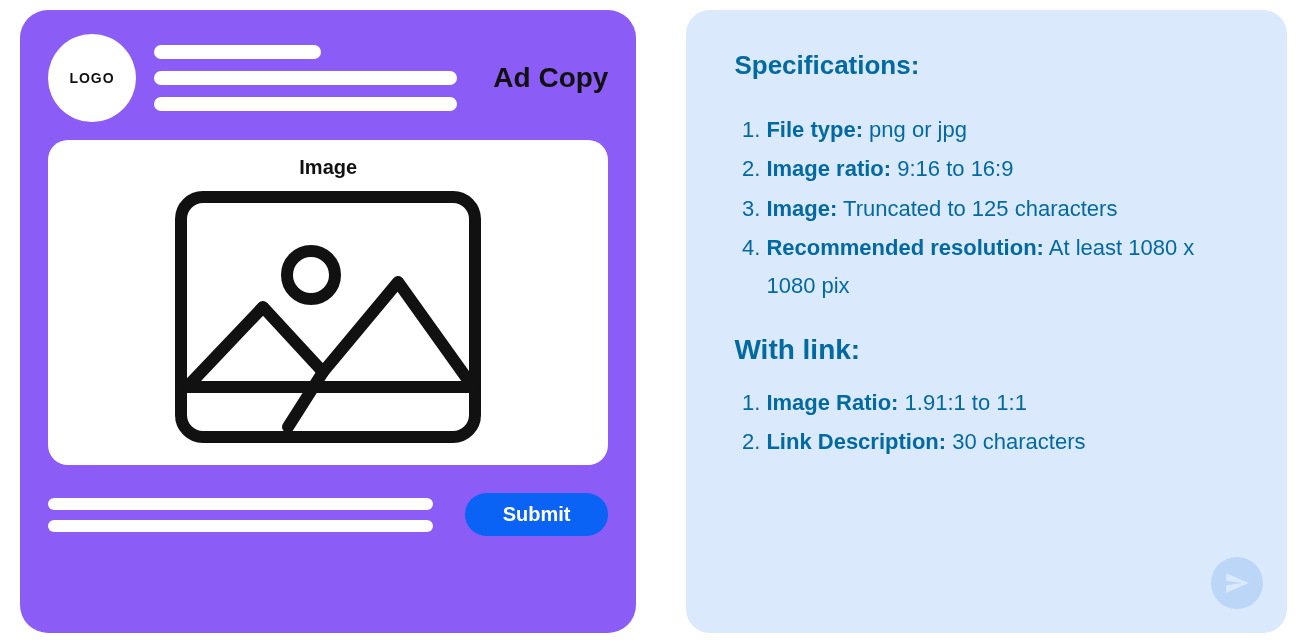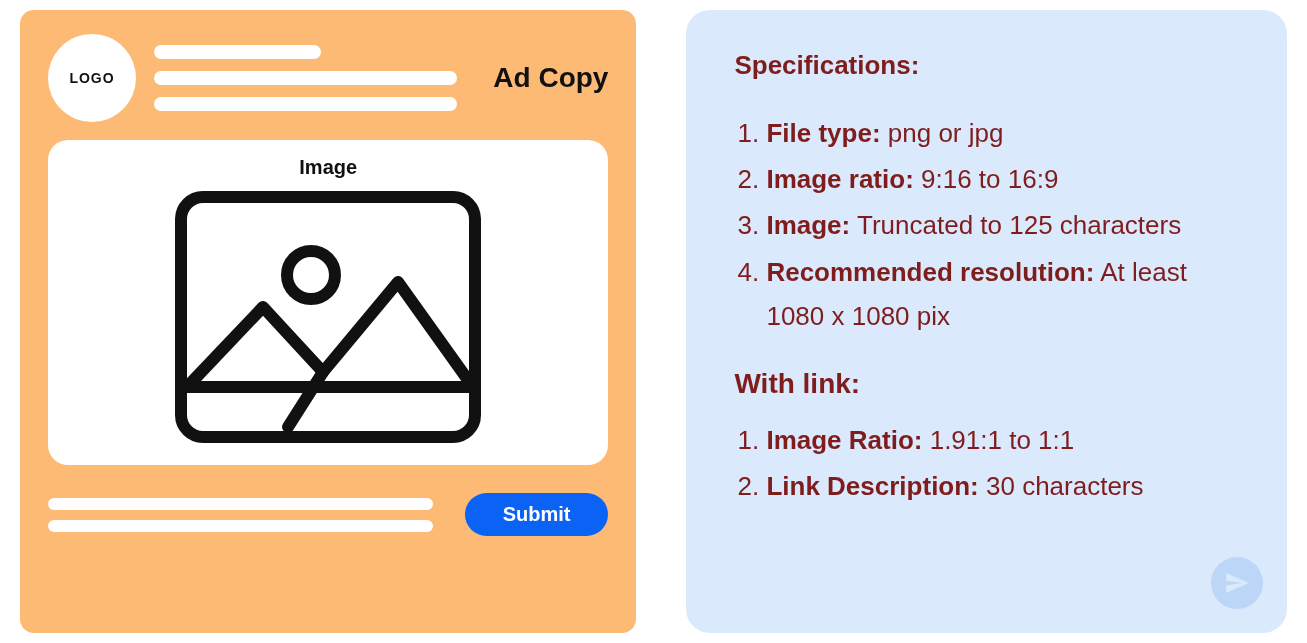--- a/index.html
+++ b/index.html
@@ -7,22 +7,22 @@
     font-family: -apple-system, BlinkMacSystemFont, "Segoe UI", Arial, sans-serif;
     background: #fff;
     width: 1307px;
     height: 643px;
     display: flex;
     gap: 50px;
     padding: 10px 20px;
   }
   .ad-mockup {
     width: 638px;
-    background: #fdba74;
-    border-radius: 14px;
+    background: #8b5cf6;
+    border-radius: 28px;
     padding: 24px 28px 28px 28px;
     position: relative;
   }
   .ad-header {
     display: flex;
     align-items: center;
     gap: 18px;
     margin-bottom: 18px;
   }
   .logo-circle {
@@ -108,31 +108,31 @@
     margin-top: 8px;
     margin-left: 60px;
   }
 
   .spec-panel {
     width: 620px;
     background: #dbe9fc;
     border-radius: 24px;
     padding: 40px 48px;
     position: relative;
-    color: #7f1d1d;
+    color: #0369a1;
   }
   .spec-title {
     font-weight: 800;
     font-size: 26px;
     margin-bottom: 30px;
   }
   .spec-list {
     list-style: decimal;
     padding-left: 32px;
-    font-size: 26px;
+    font-size: 22px;
     line-height: 1.7;
   }
   .spec-list li { margin-bottom: 2px; }
   .spec-list .spec-label { font-weight: 700; }
   .spec-list .spec-value { font-weight: 400; }
   .withlink {
     font-weight: 800;
     font-size: 28px;
     margin: 30px 0 18px 0;
   }

